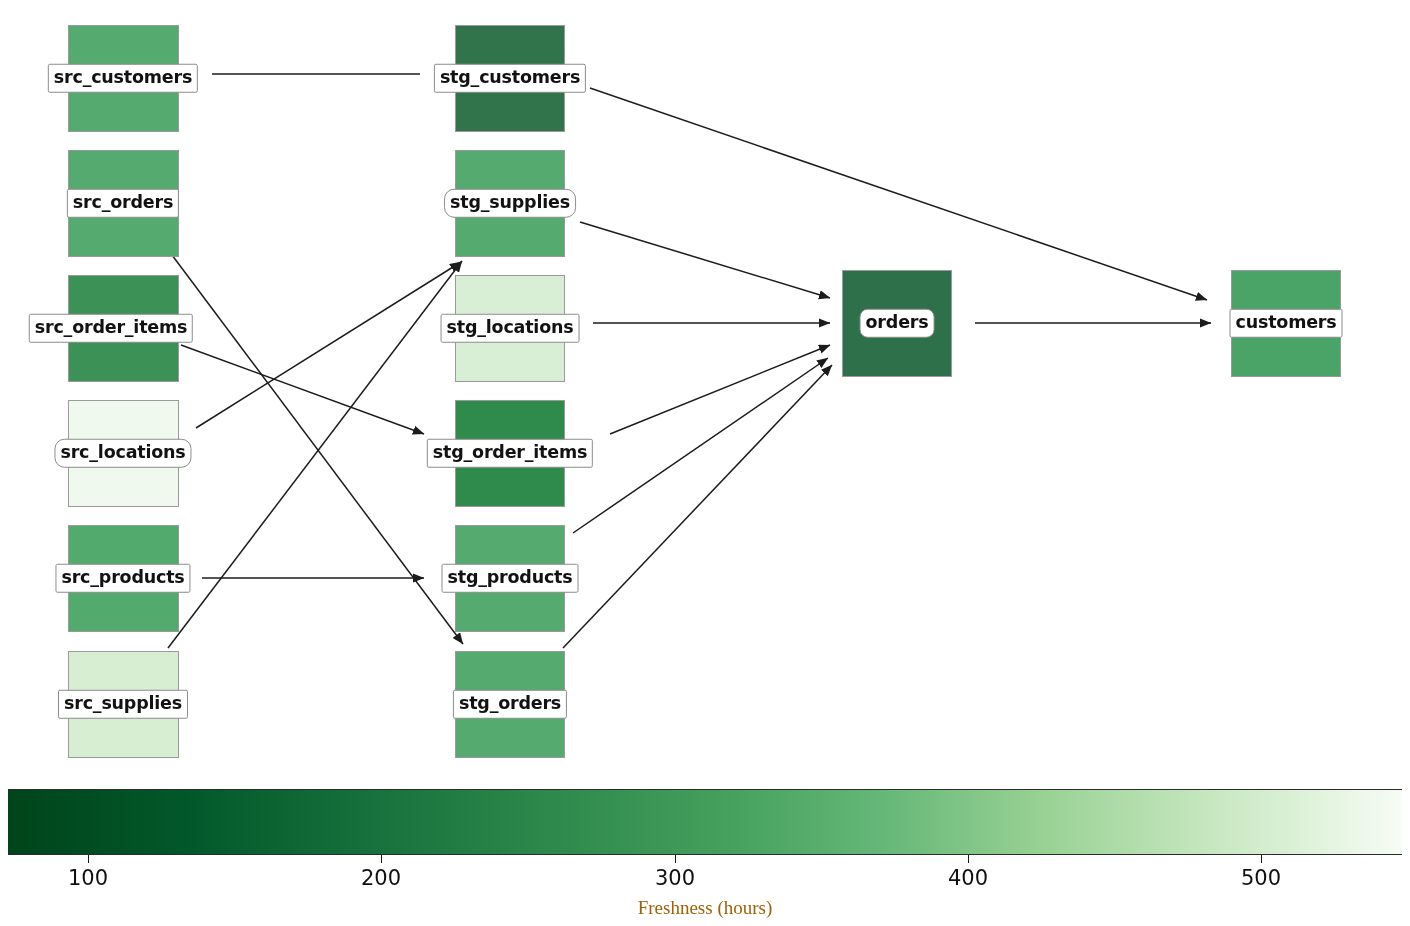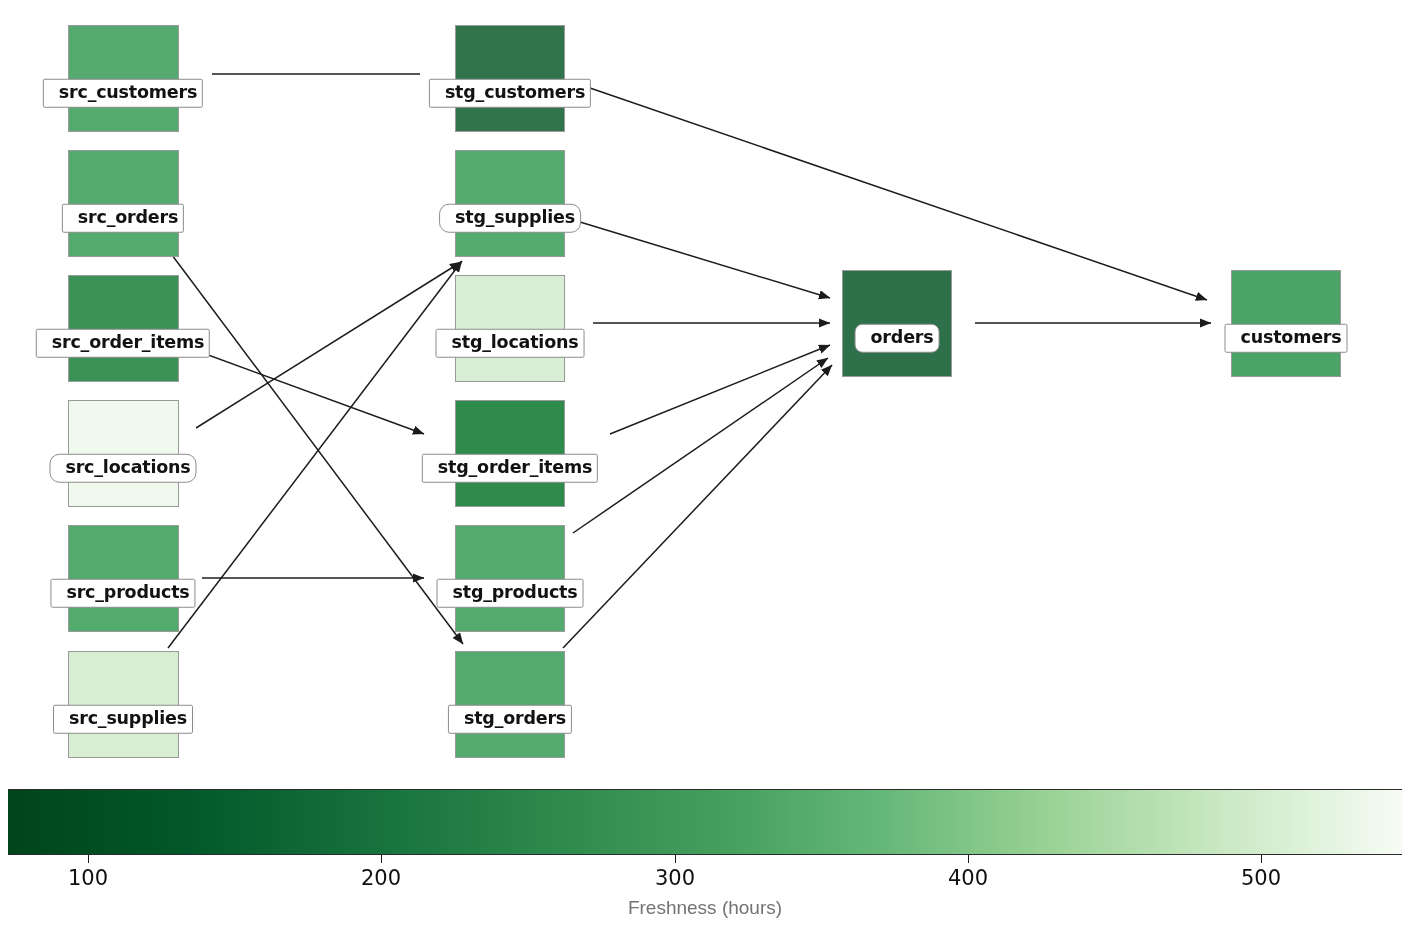--- a/index.html
+++ b/index.html
@@ -42,25 +42,24 @@
     position: absolute;
     box-sizing: border-box;
     background: #ffffff;
     border: 1px solid #8c8c8c;
     border-radius: 2px;
     color: #121212;
     font-family: "DejaVu Sans", sans-serif;
     font-weight: bold;
     font-size: 17.5px;
     line-height: 1;
-    padding: 4px 5px 5px 15px;
+    padding: 4px 5px 5px 5px;
     white-space: nowrap;
     transform: translate(-50%, -50%);
     letter-spacing: -0.2px;
-    margin-top: 15px;
   }
   
   #colorbar-wrap {
     position: absolute;
     left: 8px;
     top: 789px;
     width: 1394px;
     height: 66px;
   }
   #colorbar-gradient {
@@ -86,23 +85,23 @@
     font-family: "DejaVu Sans", sans-serif;
     font-size: 21px;
     color: #101010;
     white-space: nowrap;
   }
   #cb-axis-label {
     position: absolute;
     top: 897px;
     left: 705px;
     transform: translateX(-50%);
-    font-family: Liberation Sans, sans-serif;
+    font-family: Liberation Serif, serif;
     font-size: 19px;
-    color: #737373;
+    color: #a16207;
     white-space: nowrap;
   }
 </style>
 </head>
 <body>
 
 <div id="canvas">
 
   <div class="graph-layer">
 
@@ -139,21 +138,21 @@
 
       <path d="M 975 323 L 1211 323" stroke="#1c1c1c" stroke-width="1.5" fill="none" marker-end="url(#arrowhead)"></path>
     </svg>
 
     <div id="nodes-host">
         <div class="node-box" style="left: 67.5px; top: 24.5px; width: 111px; height: 107px; background: rgb(85, 171, 111);"></div>
         <div class="node-label" style="left: 123px; top: 78px;">src_customers</div>
         <div class="node-box" style="left: 67.5px; top: 149.5px; width: 111px; height: 107px; background: rgb(85, 171, 111);"></div>
         <div class="node-label" style="left: 123px; top: 203px;">src_orders</div>
         <div class="node-box" style="left: 67.5px; top: 274.5px; width: 111px; height: 107px; background: rgb(60, 145, 86);"></div>
-        <div class="node-label" style="left: 123px; top: 328px; text-align: right;">src_order_items</div>
+        <div class="node-label" style="left: 111px; top: 328px; text-align: right;">src_order_items</div>
         <div class="node-box" style="left: 67.5px; top: 399.5px; width: 111px; height: 107px; background: rgb(240, 249, 238);"></div>
         <div class="node-label" style="left: 123px; top: 453px; border-radius: 10px;">src_locations</div>
         <div class="node-box" style="left: 67.5px; top: 524.5px; width: 111px; height: 107px; background: rgb(82, 170, 108);"></div>
         <div class="node-label" style="left: 123px; top: 578px;">src_products</div>
         <div class="node-box" style="left: 67.5px; top: 650.5px; width: 111px; height: 107px; background: rgb(215, 238, 211);"></div>
         <div class="node-label" style="left: 123px; top: 704px;">src_supplies</div>
         <div class="node-box" style="left: 455px; top: 24.5px; width: 110px; height: 107px; background: rgb(49, 116, 75);"></div>
         <div class="node-label" style="left: 510px; top: 78px;">stg_customers</div>
         <div class="node-box" style="left: 455px; top: 149.5px; width: 110px; height: 107px; background: rgb(85, 171, 111);"></div>
         <div class="node-label" style="left: 510px; top: 203px; border-radius: 10px;">stg_supplies</div>

